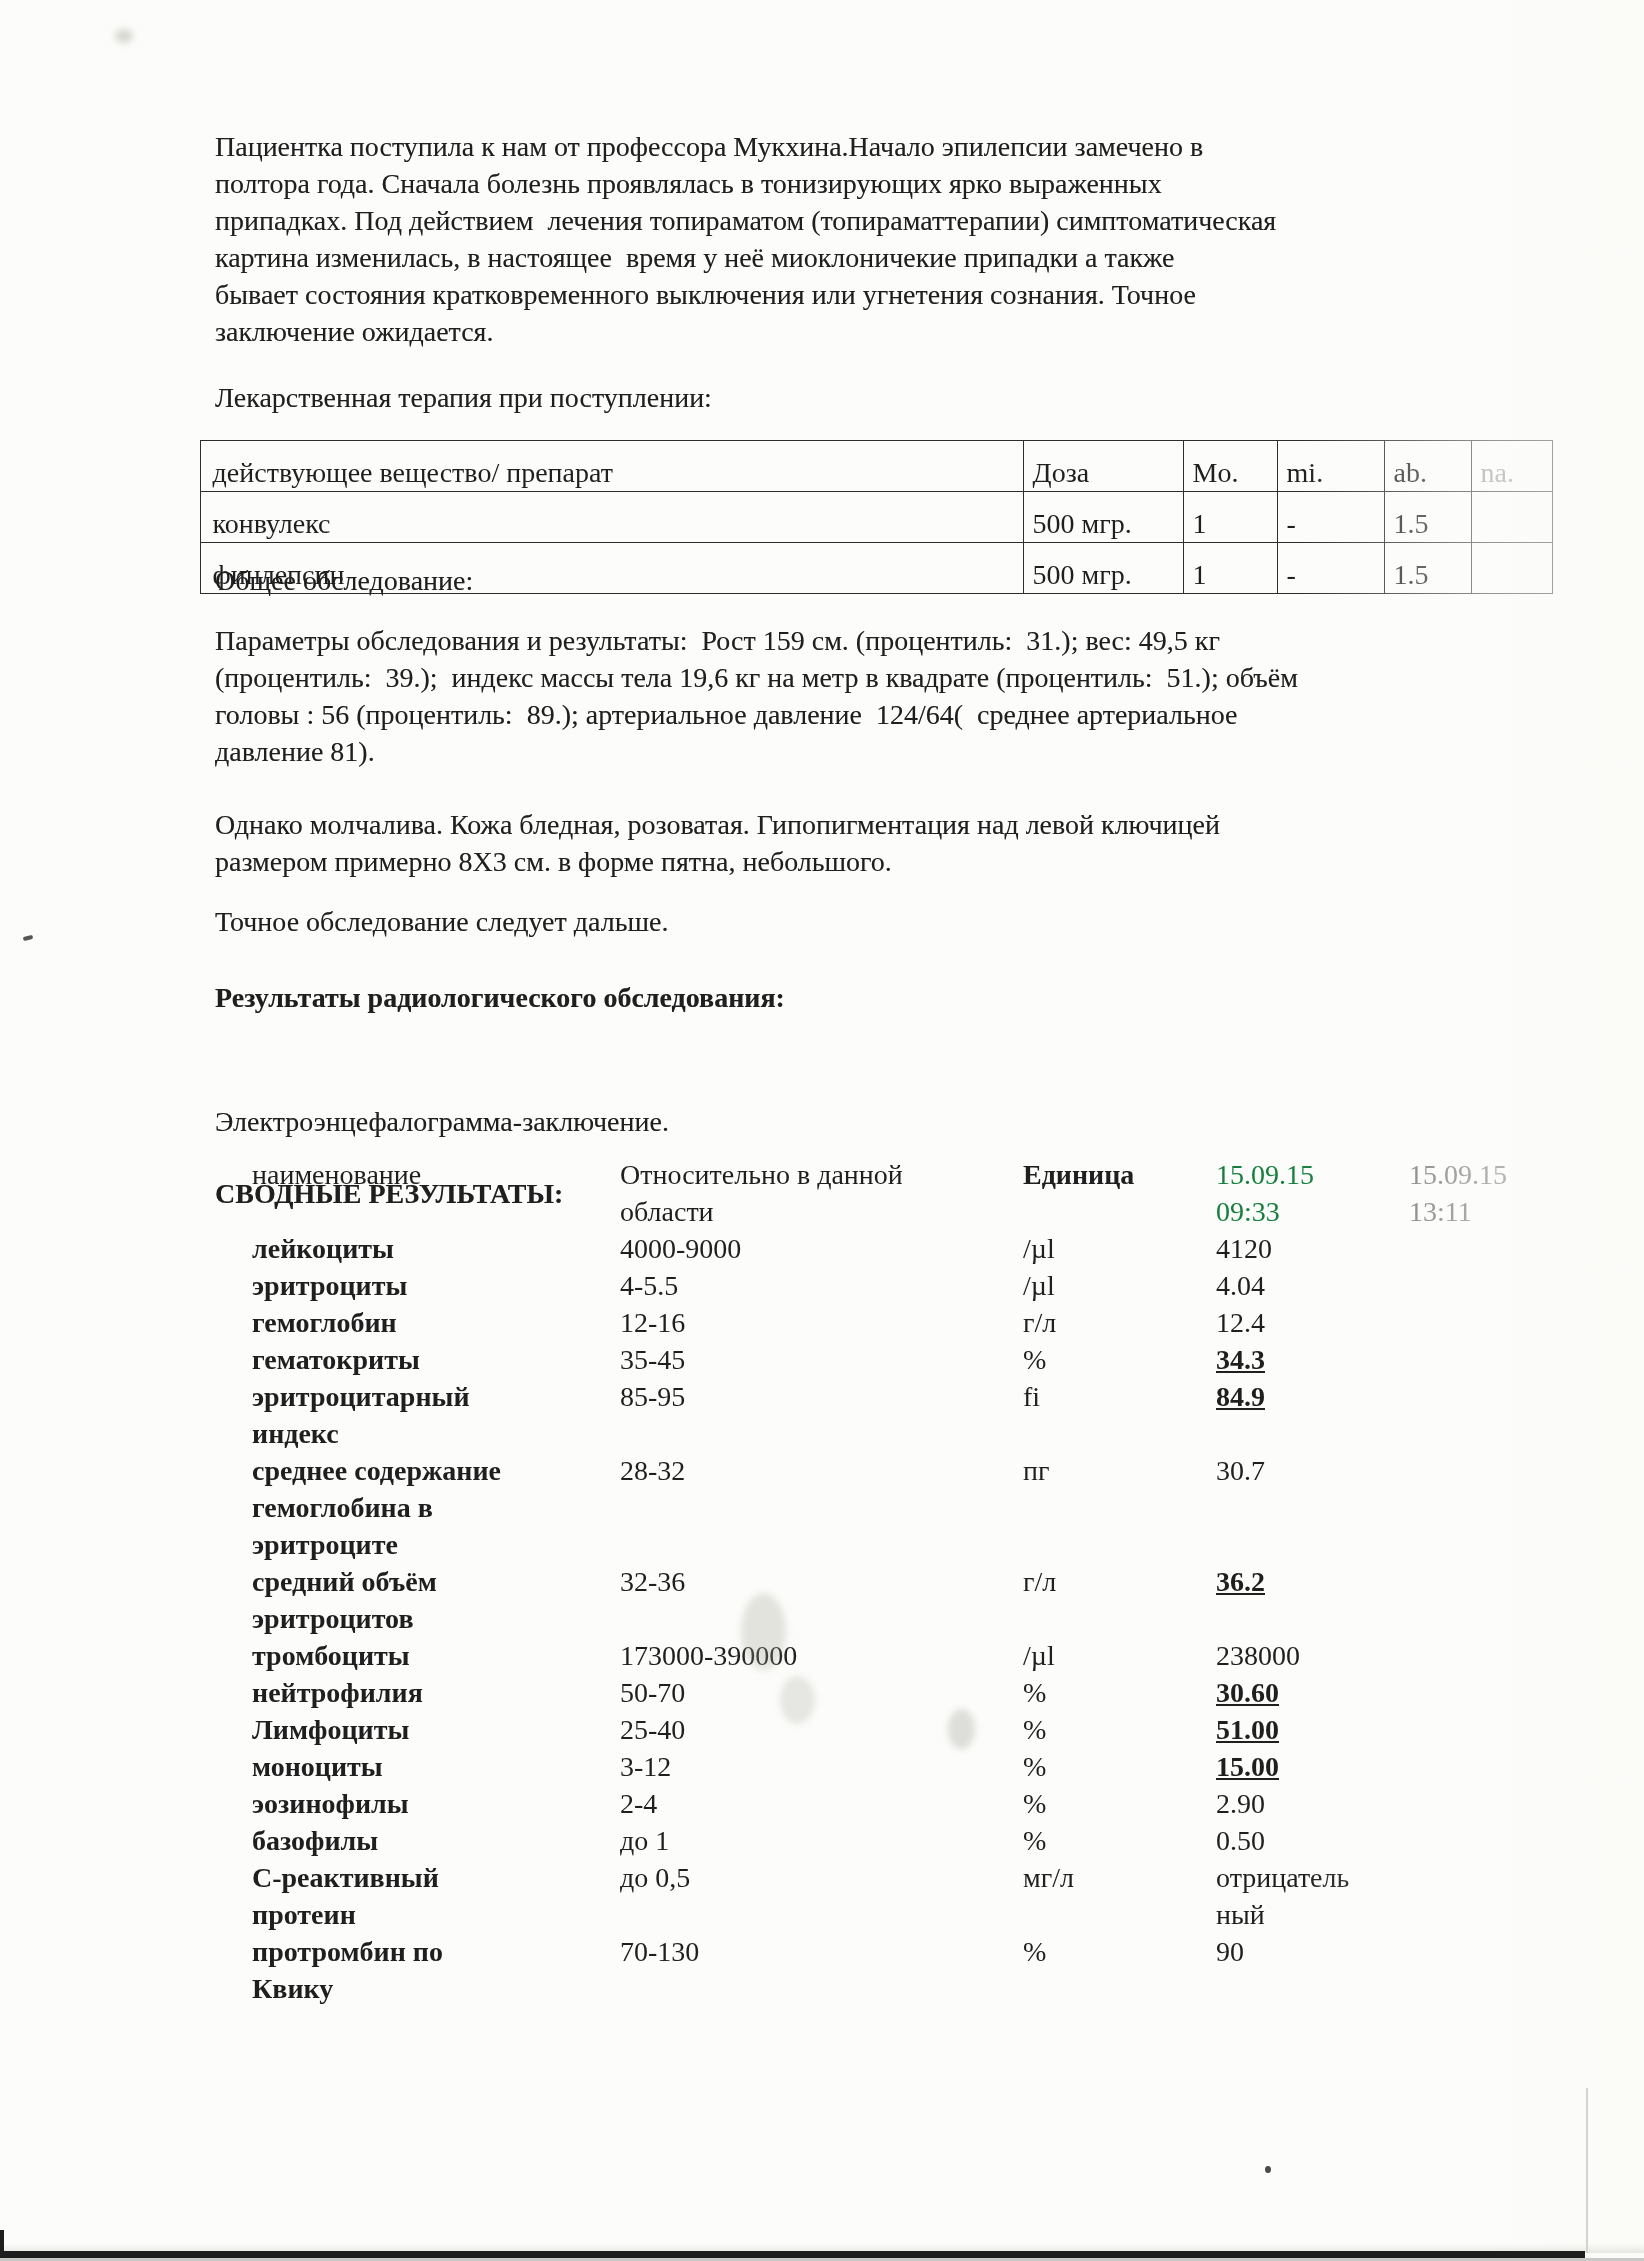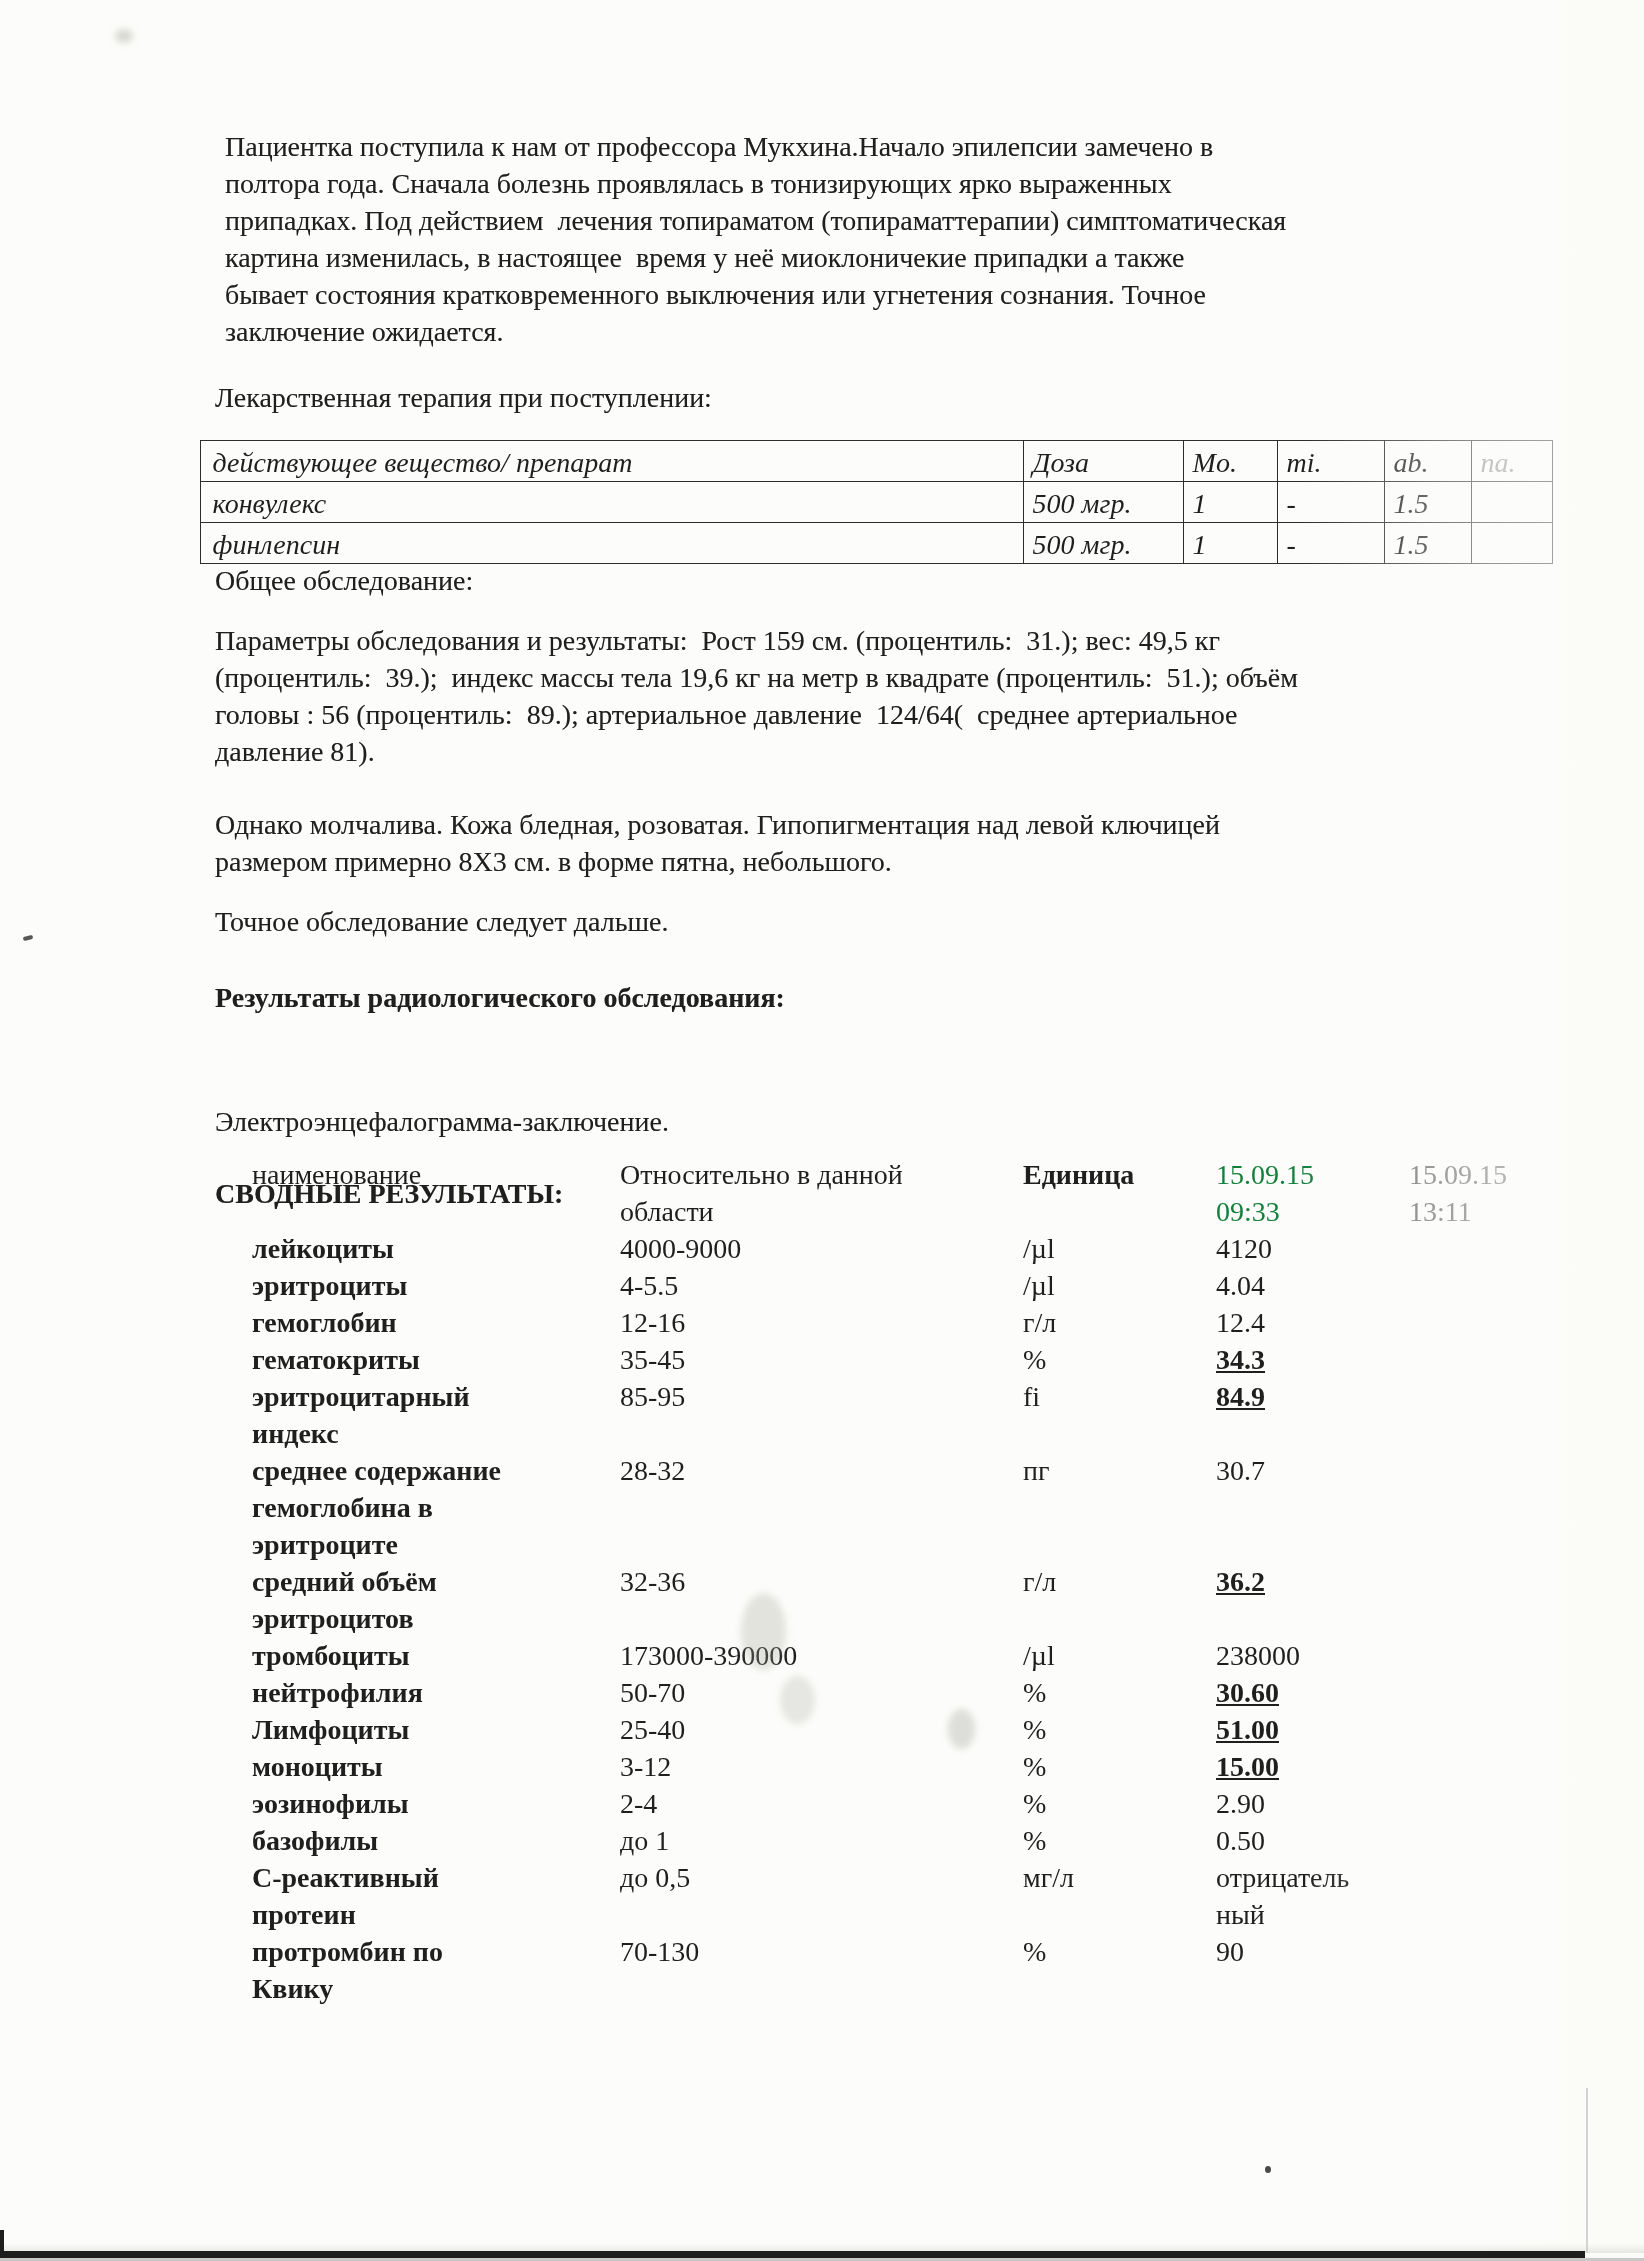--- a/index.html
+++ b/index.html
@@ -14,21 +14,21 @@
   .soft{text-shadow:0 0 0.6px rgba(20,20,20,.35);}
 
   
   .medtable{
     position:absolute;left:200px;top:440px;width:1290px;
     border-collapse:collapse;table-layout:fixed;
     font-size:28px;color:#1f1f1f;
   }
   .medtable td{
     border:1.9px solid #2d2d2d;height:37px;vertical-align:middle;
-    padding:3px 0 0 9px;white-space:pre;overflow:hidden;font-style:italic;
+    padding:13px 0 0 9px;white-space:pre;overflow:hidden;
   }
   .medtable td.first{padding-left:11.6px;}
   .w-drug{width:810px}.w-dose{width:150px}.w-mo{width:84px}
   .w-mi{width:97px}.w-ab{width:77px}.w-na{width:71px}
   .na-head{color:#8f8f8f;}
 
   
   .results{position:absolute;left:216px;top:1156px;width:1309px;font-size:28px;margin-left:36px;}
   .rrow{display:flex;align-items:flex-start;}
   .rrow > div{line-height:37px;white-space:pre;}
@@ -48,21 +48,21 @@
     background:linear-gradient(to right,rgba(252,252,250,0),rgba(252,252,250,.5) 55%,rgba(250,250,247,.65));
   }
   .art{position:absolute;z-index:6;}
   .stain{position:absolute;border-radius:50%;filter:blur(3.9px);z-index:1;}
 </style>
 </head>
 <body>
 
 <div class="page">
 
-  <div class="txt soft" style="left:215px;top:128px;margin-left:10px;">Пациентка поступила к нам от профессора Мукхина.Начало эпилепсии замечено в
+  <div class="txt soft" style="left:215px;top:128px;">Пациентка поступила к нам от профессора Мукхина.Начало эпилепсии замечено в
 полтора года. Сначала болезнь проявлялась в тонизирующих ярко выраженных
 припадках. Под действием  лечения топираматом (топираматтерапии) симптоматическая
 картина изменилась, в настоящее  время у неё миоклоничекие припадки а также
 бывает состояния кратковременного выключения или угнетения сознания. Точное
 заключение ожидается.</div>
 
   <div class="txt soft" style="left:215px;top:379px;">Лекарственная терапия при поступлении:</div>
 
   <table class="medtable">
     <tbody>

